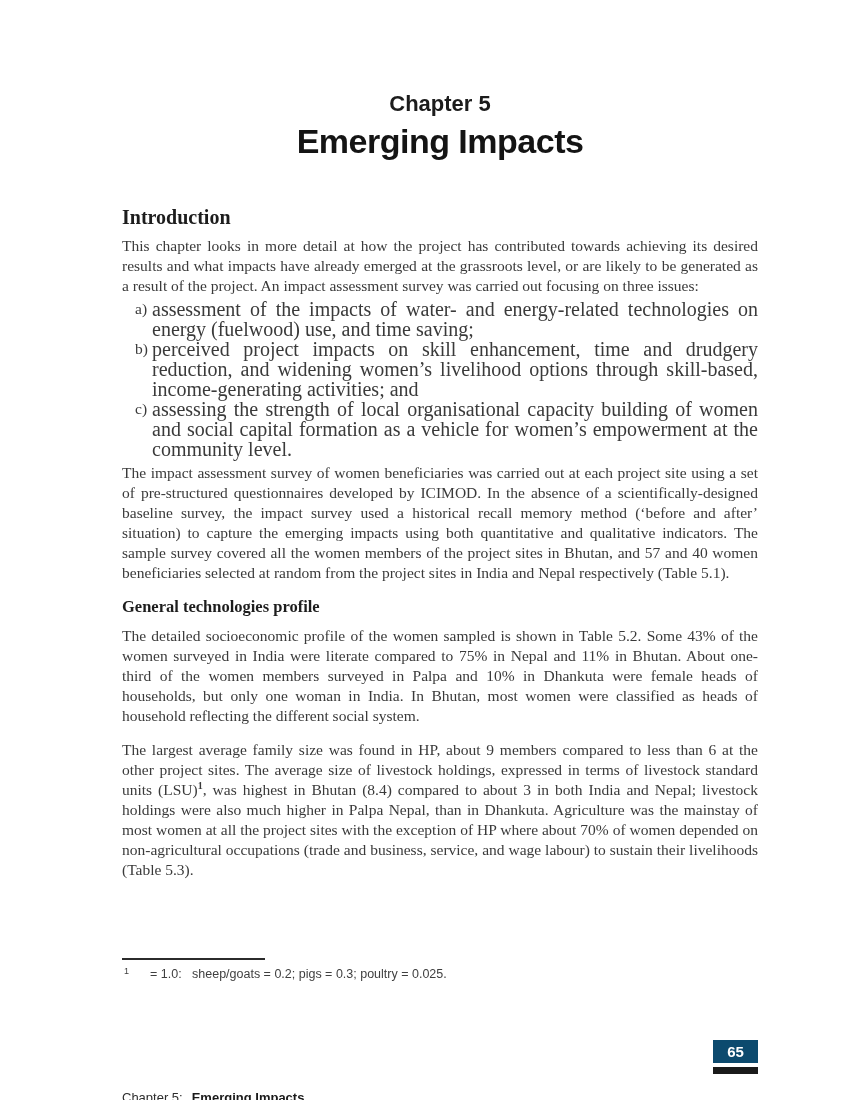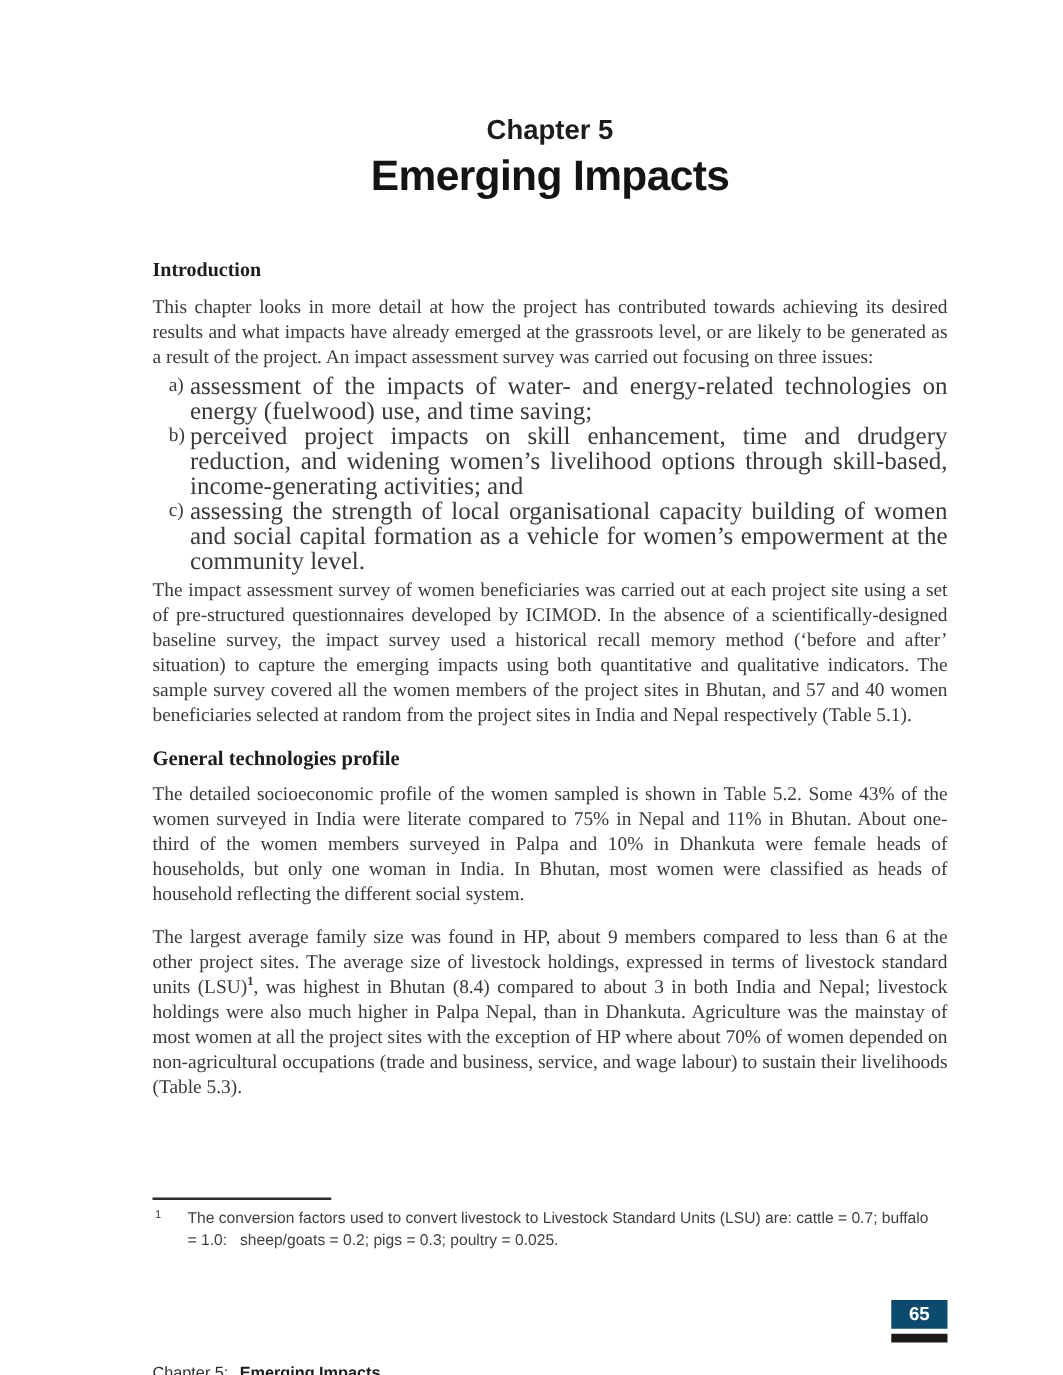--- a/index.html
+++ b/index.html
@@ -28,21 +28,21 @@
     text-align:center;
     font-family:"Liberation Sans", sans-serif;
     font-weight:bold;
     font-size:34px;
     line-height:38px;
     letter-spacing:-0.5px;
     color:#141414;
   }
   h2.section-heading {
     font-family:"Liberation Serif", serif;
-    font-size:16px;
+    font-size:20px;
     font-weight:bold;
     color:#1d1d1d;
     line-height:26px;
     margin:0;
   }
   #intro-heading { margin-top:44px; }
   #survey-heading { margin-top:16px; }
   h3.sub-heading {
     font-family:"Liberation Serif", serif;
     font-size:16.5px;
@@ -148,21 +148,20 @@
 
   <p class="body-para gap"><span>The largest average family size was found in HP, about 9 members compared to less than 6 at the other project sites. The average size of livestock holdings, expressed in terms of livestock standard units (LSU)</span><span class="sup-ref">1</span><span>, was highest in Bhutan (8.4) compared to about 3 in both India and Nepal; livestock holdings were also much higher in Palpa Nepal, than in Dhankuta. Agriculture was the mainstay of most women at all the project sites with the exception of HP where about 70% of women depended on non-agricultural occupations (trade and business, service, and wage labour) to sustain their livelihoods (Table 5.3).</span></p>
 
 </div>
 
 <div class="footnote">
   <div class="footnote-rule"></div>
   <div class="footnote-body">
     <div class="footnote-marker">1</div>
     <div class="footnote-lines">
-      <div class="footnote-line">The conversion factors used to convert livestock to Livestock Standard Units (LSU) are: cattle = 0.7; buffalo</div>
       <div class="footnote-line">= 1.0:   sheep/goats = 0.2; pigs = 0.3; poultry = 0.025.</div>
     </div>
   </div>
 </div>
 
 <div class="footer-left">
   <span>Chapter 5:</span><span class="footer-chapter-title">Emerging Impacts</span>
 </div>
 
 <div class="page-badge">

